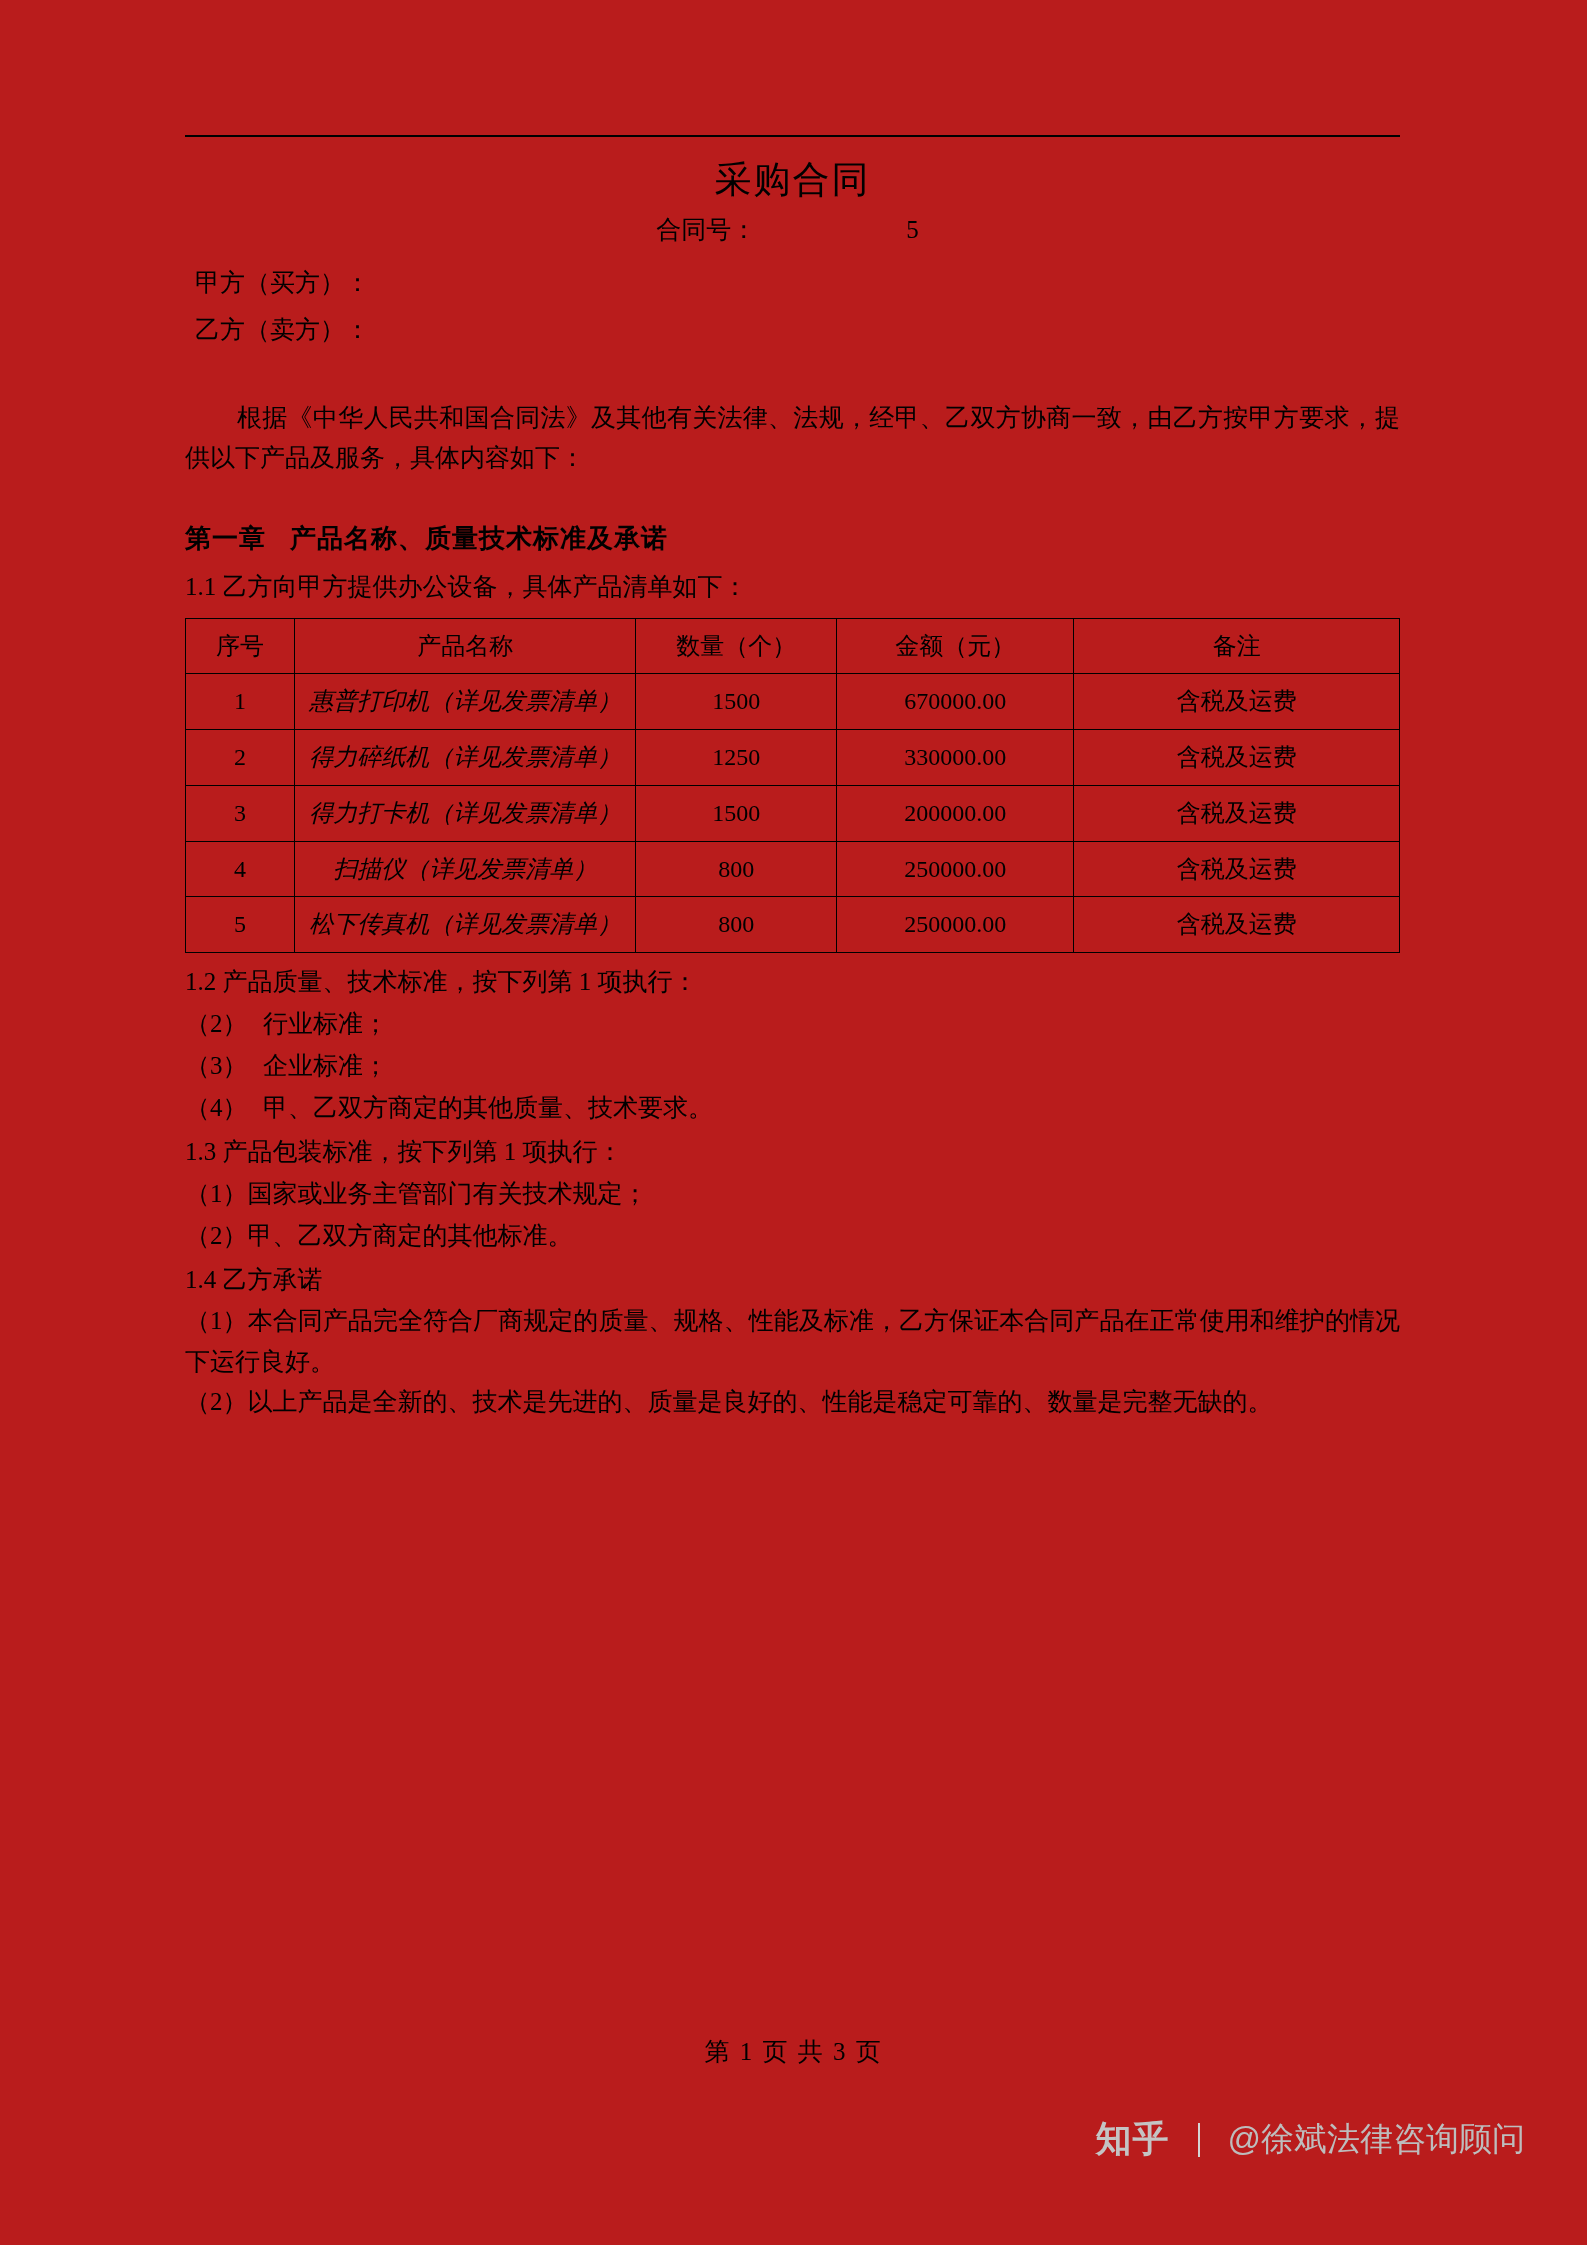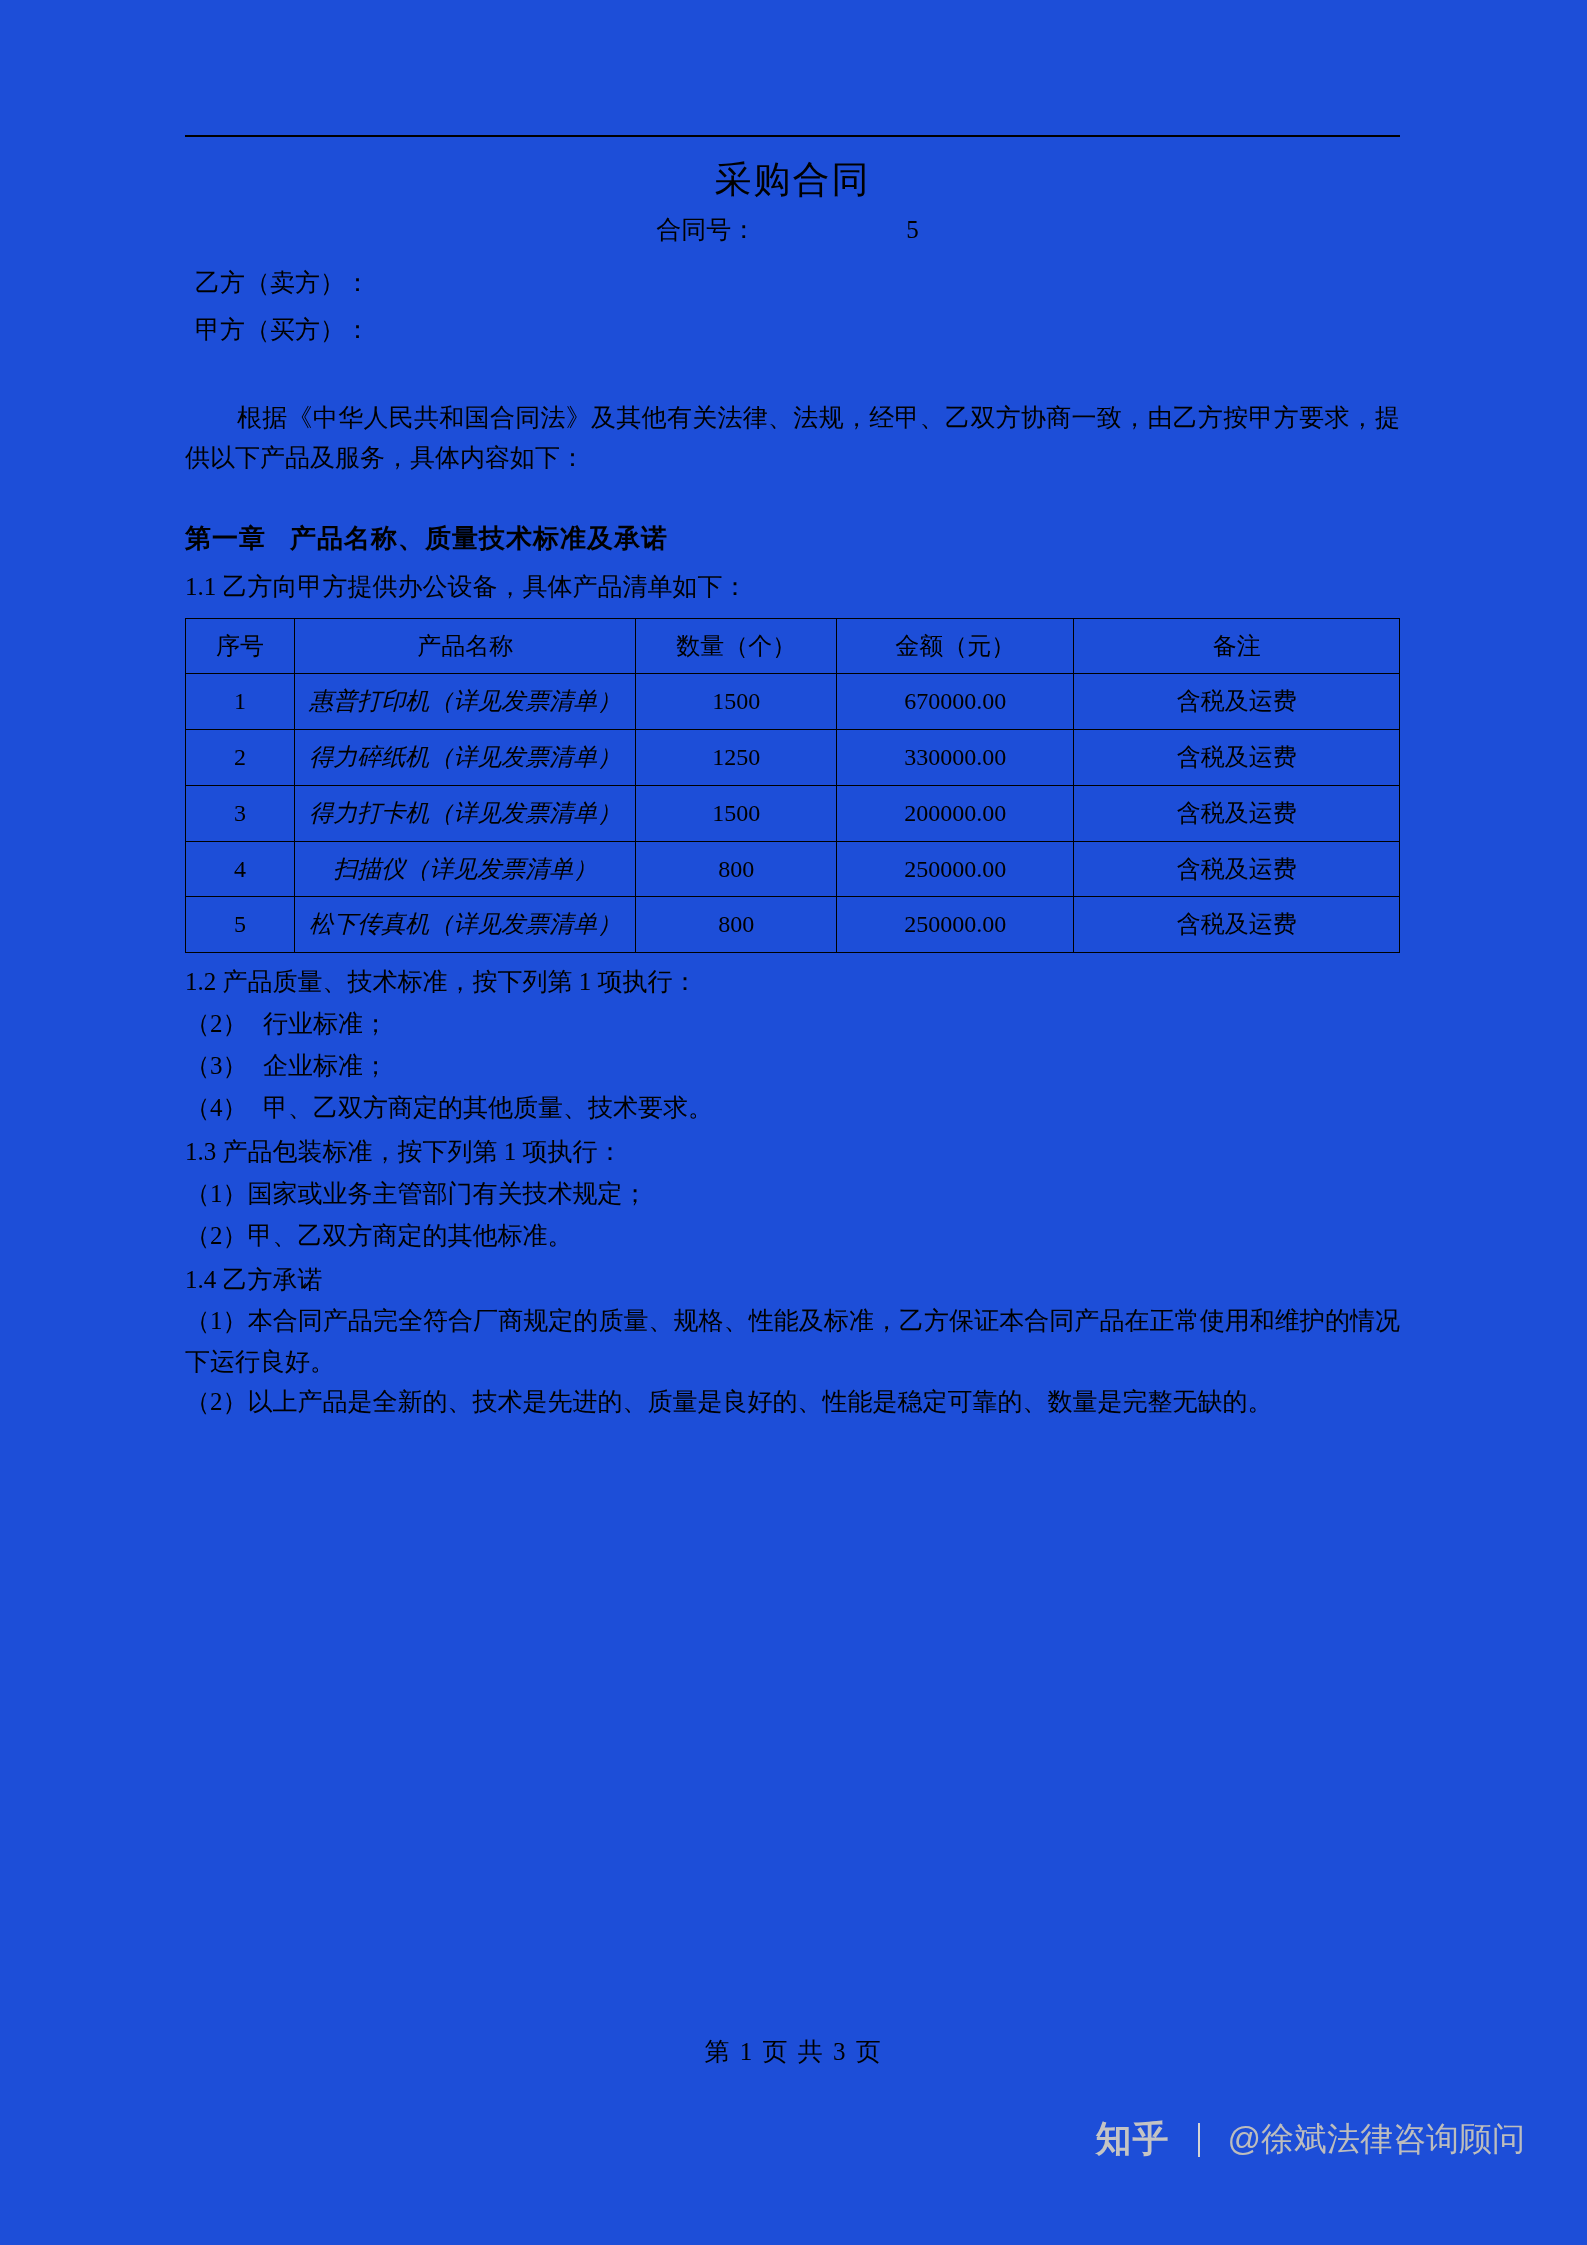--- a/index.html
+++ b/index.html
@@ -14,21 +14,21 @@
     font-family: "Liberation Serif", "DejaVu Serif", serif;
     color: #000000;
   }
   .page {
     position: absolute;
     left: 0; top: 0;
     width: 1587px;
     height: 2245px;
     box-sizing: border-box;
     padding: 8px;
-    background: #1d4ed8;
+    background: #b91c1c;
   }
   .content {
     position: absolute;
     left: 185px;
     top: 135px;
     width: 1215px;
   }
   .top-rule {
     border-top: 2px solid #000;
     width: 1215px;
@@ -145,22 +145,22 @@
   <div class="content">
 
     <div class="top-rule"></div>
 
     <div class="doc-title">采购合同</div>
 
     <div class="contract-no">
       <span class="label">合同号：</span><span>5</span>
     </div>
 
+    <div class="party-line">甲方（买方）：</div>
     <div class="party-line">乙方（卖方）：</div>
-    <div class="party-line">甲方（买方）：</div>
 
     <p class="para intro">根据《中华人民共和国合同法》及其他有关法律、法规，经甲、乙双方协商一致，由乙方按甲方要求，提供以下产品及服务，具体内容如下：</p>
 
     <div class="chapter">
       <span>第一章</span><span class="gap"></span><span>产品名称、质量技术标准及承诺</span>
     </div>
 
     <div class="clause">1.1 乙方向甲方提供办公设备，具体产品清单如下：</div>
 
     <table class="goods">

